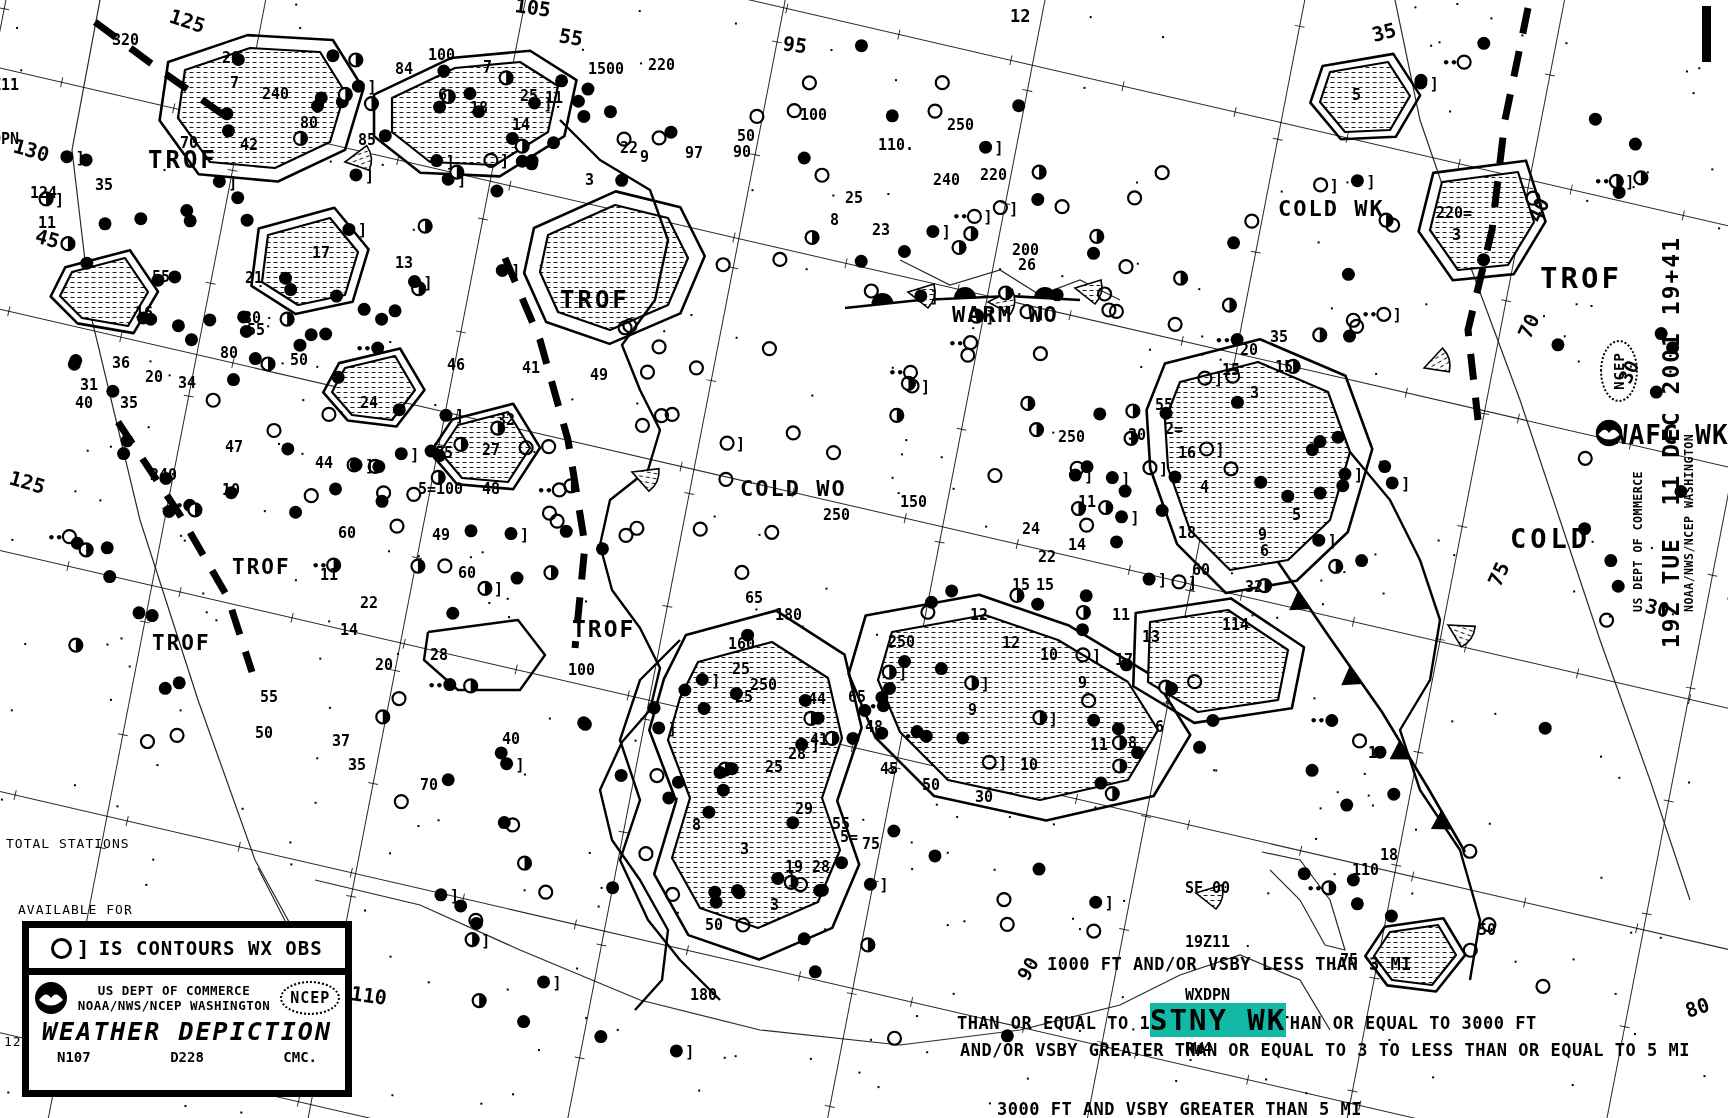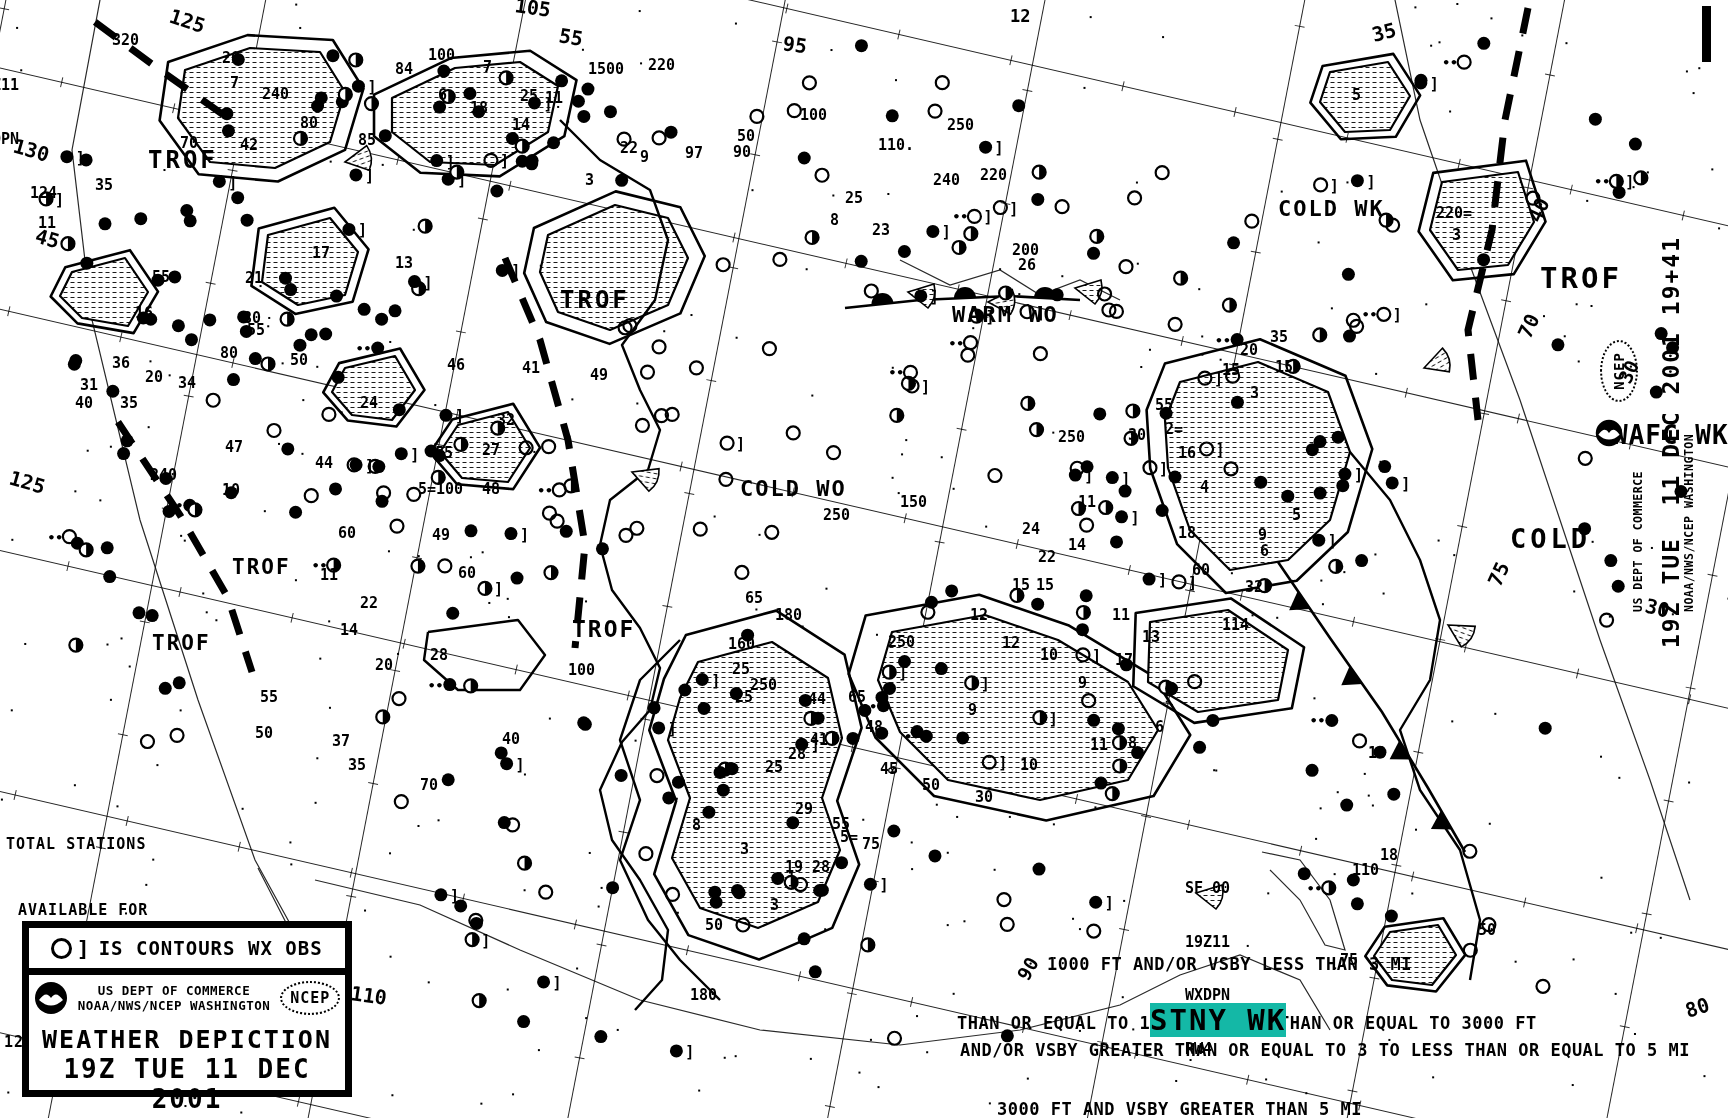--- a/index.html
+++ b/index.html
@@ -1,32 +1,32 @@
 <!DOCTYPE html>
 <html><head>
 <meta charset="utf-8">
 <style>
   html,body{margin:0;padding:0;background:#888;}
   .stage{position:relative;width:1728px;height:1118px;background:#ffffff;overflow:hidden;
          font-family:"DejaVu Sans Mono",monospace;color:#000;}
   svg text{font-family:"DejaVu Sans Mono",monospace;fill:#000;}
   .ov{position:absolute;white-space:pre;font-weight:bold;}
   
-  .info-left div{font-size:15px;font-weight:bold;letter-spacing:1px;line-height:28px;}
+  .info-left div{font-size:13px;font-weight:normal;letter-spacing:1px;line-height:28px;}
   .il2{margin-left:12px;} .il3{margin-left:40px;} .il4{margin-left:-2px;}
   
   .legend{position:absolute;left:22px;top:921px;width:330px;height:176px;border:7px solid #000;background:#fff;box-sizing:border-box;}
   .legend .row1{height:40px;border-bottom:7px solid #000;display:flex;align-items:center;justify-content:center;gap:8px;
                 font-size:19px;font-weight:bold;letter-spacing:1px;}
   .obs-circle{display:inline-block;width:15px;height:15px;border:3px solid #000;border-radius:50%;}
   .obs-brk{font-size:22px;font-weight:bold;margin-left:-4px;}
   .legend .row2{display:flex;align-items:center;justify-content:center;gap:10px;margin-top:6px;}
   .agency{font-size:12.5px;font-weight:bold;text-align:center;line-height:15px;letter-spacing:0.5px;}
   .ncep-oval{border:2px dotted #000;border-radius:50%;padding:6px 8px;font-size:15px;font-weight:bold;letter-spacing:1px;}
-  .legend .title{font-size:25px;font-weight:bold;letter-spacing:2px;text-align:center;margin-top:10px;}
+  .legend .title{font-size:25px;font-weight:bold;letter-spacing:2px;text-align:center;margin-top:2px;font-style:italic;}
   .legend .dt{font-size:26px;font-weight:bold;letter-spacing:2px;text-align:center;}
   .legend .codes{display:flex;font-size:14px;font-weight:bold;margin-top:3px;padding:0 28px;justify-content:space-between;}
   
   .cr{font-size:17px;letter-spacing:0.5px;}
   .stny{font-size:29px;letter-spacing:2px;}
   
   .stamp div{font-size:15px;font-weight:bold;line-height:15.5px;}
   .rot90{transform:rotate(-90deg);transform-origin:0 0;}
   .side-date{font-size:23px;letter-spacing:2px;}
   .side-agency div{font-size:11.5px;line-height:13px;letter-spacing:0.5px;}
@@ -1875,21 +1875,20 @@
         <circle cx="17" cy="17" r="16" fill="#000"></circle>
         <path d="M5 19 Q12 9 17 17 Q22 9 29 19 Q17 30 5 19 Z" fill="#fff"></path>
       </svg>
       <div class="agency">
         <div>US DEPT OF COMMERCE</div>
         <div>NOAA/NWS/NCEP WASHINGTON</div>
       </div>
       <div class="ncep-oval">NCEP</div>
     </div>
     <div class="title">WEATHER DEPICTION</div>
-    <div class="dt">19Z TUE  11 DEC 2001</div>
     <div class="codes">
       <span>N107</span>
       <span>D228</span>
       <span>CMC.</span>
     </div>
   </div>
 
   
   <div class="ov cr" style="left:1000px;top:954px;margin-left:47px;">1000 FT AND/OR VSBY LESS THAN 3 MI</div>
   <div class="ov cr" style="left:957px;top:1013px;">THAN OR EQUAL TO 1000 TO LESS THAN OR EQUAL TO 3000 FT</div>

